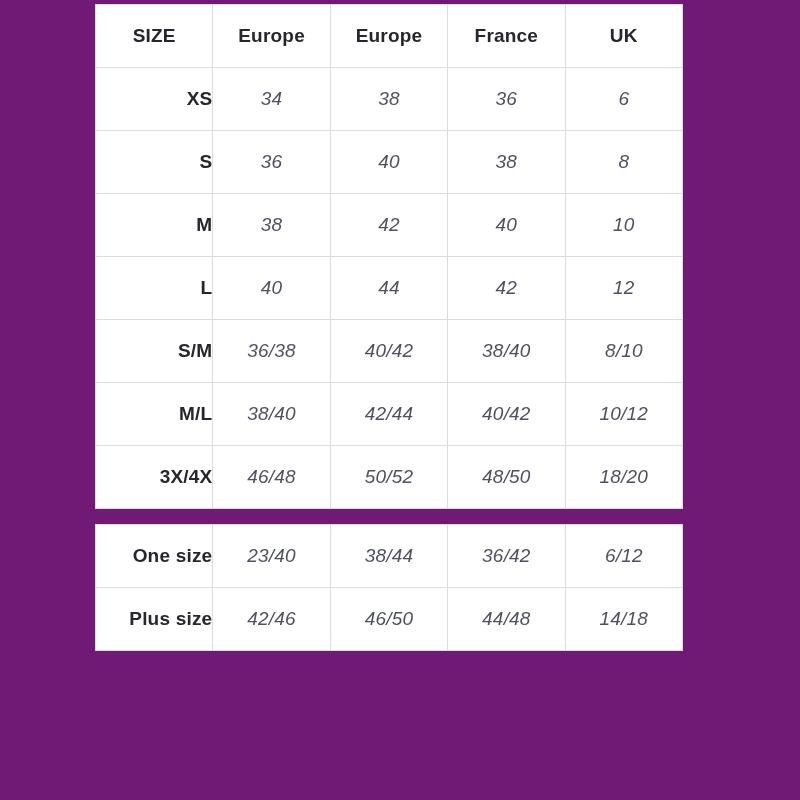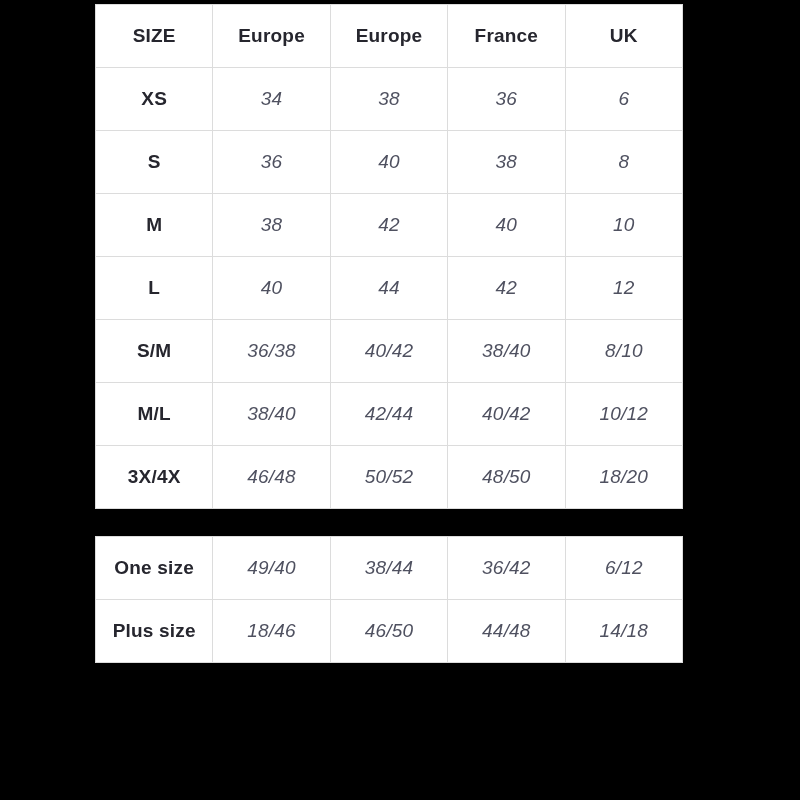--- a/index.html
+++ b/index.html
@@ -4,56 +4,57 @@
 <style>
   html, body {
     margin: 0;
     padding: 0;
     background: #ffffff;
     font-family: "Liberation Sans", "DejaVu Sans", sans-serif;
   }
   .page {
     width: 800px;
     height: 800px;
-    background: #000000;
+    background: #701a75;
     position: relative;
     overflow: hidden;
   }
   table.size-chart {
     border-collapse: collapse;
     table-layout: fixed;
     width: 588px;
     margin-left: 95px;
     background: #ffffff;
   }
   table.size-chart.main {
     margin-top: 4px;
   }
   table.size-chart.special {
-    margin-top: 27px;
+    margin-top: 15px;
     padding-left: 12px;
   }
   .size-chart th,
   .size-chart td {
     border: 1px solid #dcdcdc;
     width: 20%;
     height: 62px;
     text-align: center;
     vertical-align: middle;
     padding: 0;
     font-size: 19px;
     letter-spacing: 0.2px;
   }
   .size-chart th {
     font-weight: bold;
     color: #26262e;
   }
   .size-chart td.row-label {
     font-weight: bold;
     color: #26262e;
+    text-align: right;
   }
   .size-chart td.value {
     font-weight: normal;
     color: #4f5160;
     font-style: italic;
   }
 </style>
 </head>
 <body>
 
@@ -119,28 +120,28 @@
         <td class="value">48/50</td>
         <td class="value">18/20</td>
       </tr>
     </tbody>
   </table>
 
   <table class="size-chart special">
     <tbody>
       <tr>
         <td class="row-label">One size</td>
-        <td class="value">49/40</td>
+        <td class="value">23/40</td>
         <td class="value">38/44</td>
         <td class="value">36/42</td>
         <td class="value">6/12</td>
       </tr>
       <tr>
         <td class="row-label">Plus size</td>
-        <td class="value">18/46</td>
+        <td class="value">42/46</td>
         <td class="value">46/50</td>
         <td class="value">44/48</td>
         <td class="value">14/18</td>
       </tr>
     </tbody>
   </table>
 
 </div>
 
 </body></html>

